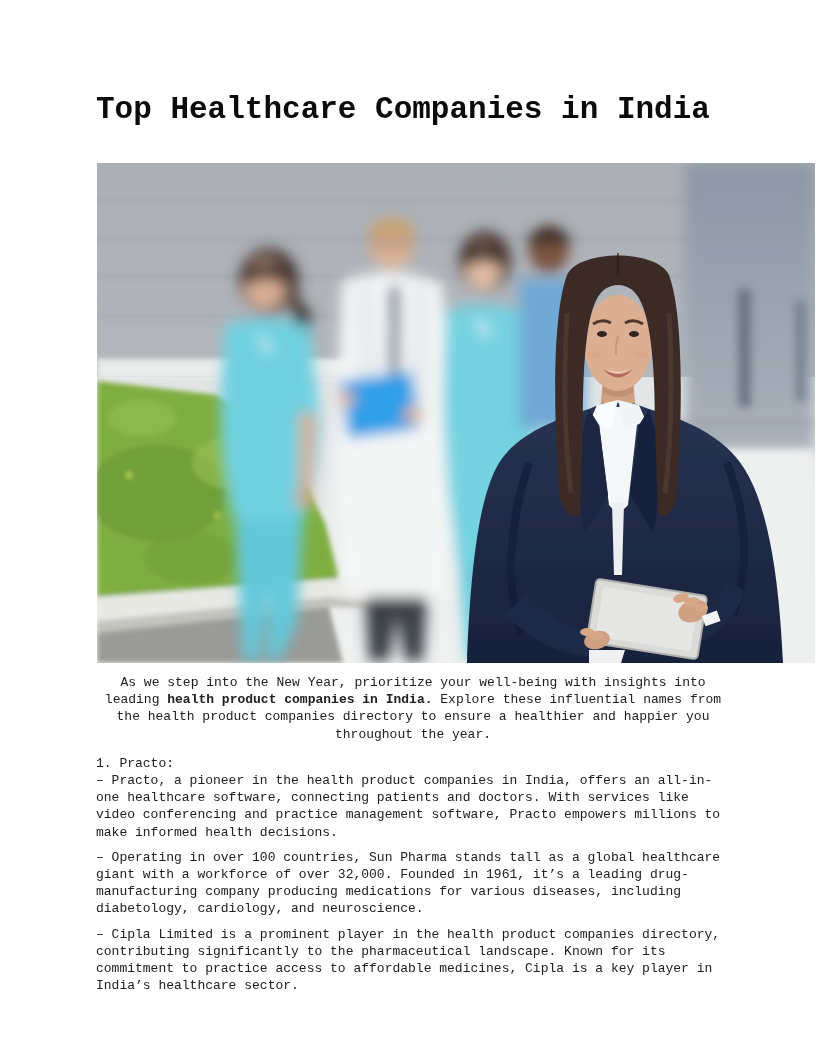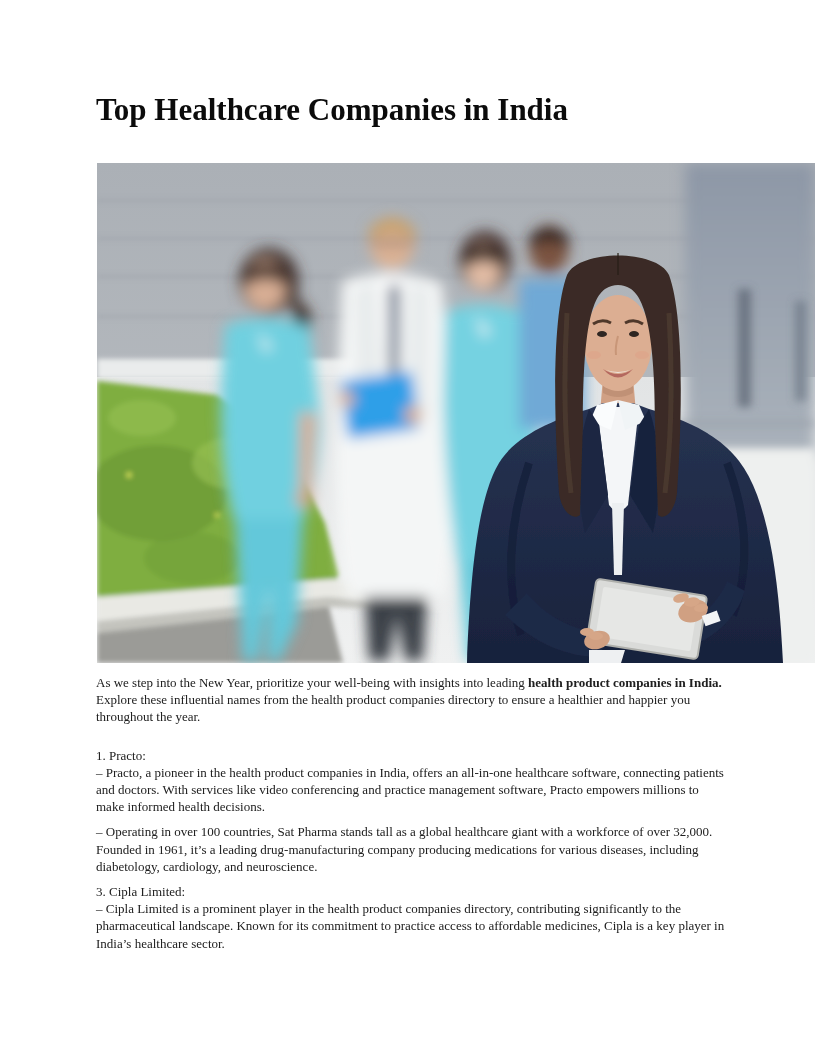--- a/index.html
+++ b/index.html
@@ -2,42 +2,42 @@
 <html><head>
 <meta charset="utf-8">
 <style>
   html,body{margin:0;padding:0;background:#888;}
   .page{
     position:relative;
     width:816px;height:1056px;
     background:#ffffff;
     margin:0 auto;
     overflow:hidden;
-    font-family:Liberation Serif, serif;
+    font-family:Liberation Mono, monospace;
     color:#202020;
   }
   .title{
     position:absolute;left:96px;top:94px;
     font-size:31px;font-weight:bold;line-height:1;
     color:#0b0b0b;letter-spacing:0;
     margin:0;
   }
   .hero{
     position:absolute;left:97px;top:163px;
     width:718px;height:500px;
     margin:0;overflow:hidden;
   }
   .hero svg{display:block;width:718px;height:500px;}
   .body-text{
     position:absolute;left:96px;top:674px;
     width:634px;
     font-size:13px;line-height:17.2px;
     text-align:left;
   }
-  .body-text p{margin:0 0 21px 0;}
+  .body-text p{margin:0 0 12px 0;text-align:center;}
   .body-text .sec{margin:0 0 8px 0;}
   .bold{font-weight:bold;}
 </style>
 </head>
 <body>
 
 <div class="page">
 
   <h1 class="title">Top Healthcare Companies in India</h1>
 
@@ -217,22 +217,21 @@
 
   <div class="body-text">
     <p><span>As we step into the New Year, prioritize your well-being with insights into leading </span><span class="bold">health product companies in India.</span><span> Explore these influential names from the health product companies directory to ensure a healthier and happier you throughout the year.</span></p>
 
     <div class="sec">
       <div>1. Practo:</div>
       <div>– Practo, a pioneer in the health product companies in India, offers an all-in-one healthcare software, connecting patients and doctors. With services like video conferencing and practice management software, Practo empowers millions to make informed health decisions.</div>
     </div>
 
     <div class="sec">
-      <div>– Operating in over 100 countries, Sat Pharma stands tall as a global healthcare giant with a workforce of over 32,000. Founded in 1961, it’s a leading drug-manufacturing company producing medications for various diseases, including diabetology, cardiology, and neuroscience.</div>
+      <div>– Operating in over 100 countries, Sun Pharma stands tall as a global healthcare giant with a workforce of over 32,000. Founded in 1961, it’s a leading drug-manufacturing company producing medications for various diseases, including diabetology, cardiology, and neuroscience.</div>
     </div>
 
     <div class="sec">
-      <div>3. Cipla Limited:</div>
       <div>– Cipla Limited is a prominent player in the health product companies directory, contributing significantly to the pharmaceutical landscape. Known for its commitment to practice access to affordable medicines, Cipla is a key player in India’s healthcare sector.</div>
     </div>
   </div>
 
 </div>
 
 </body></html>

